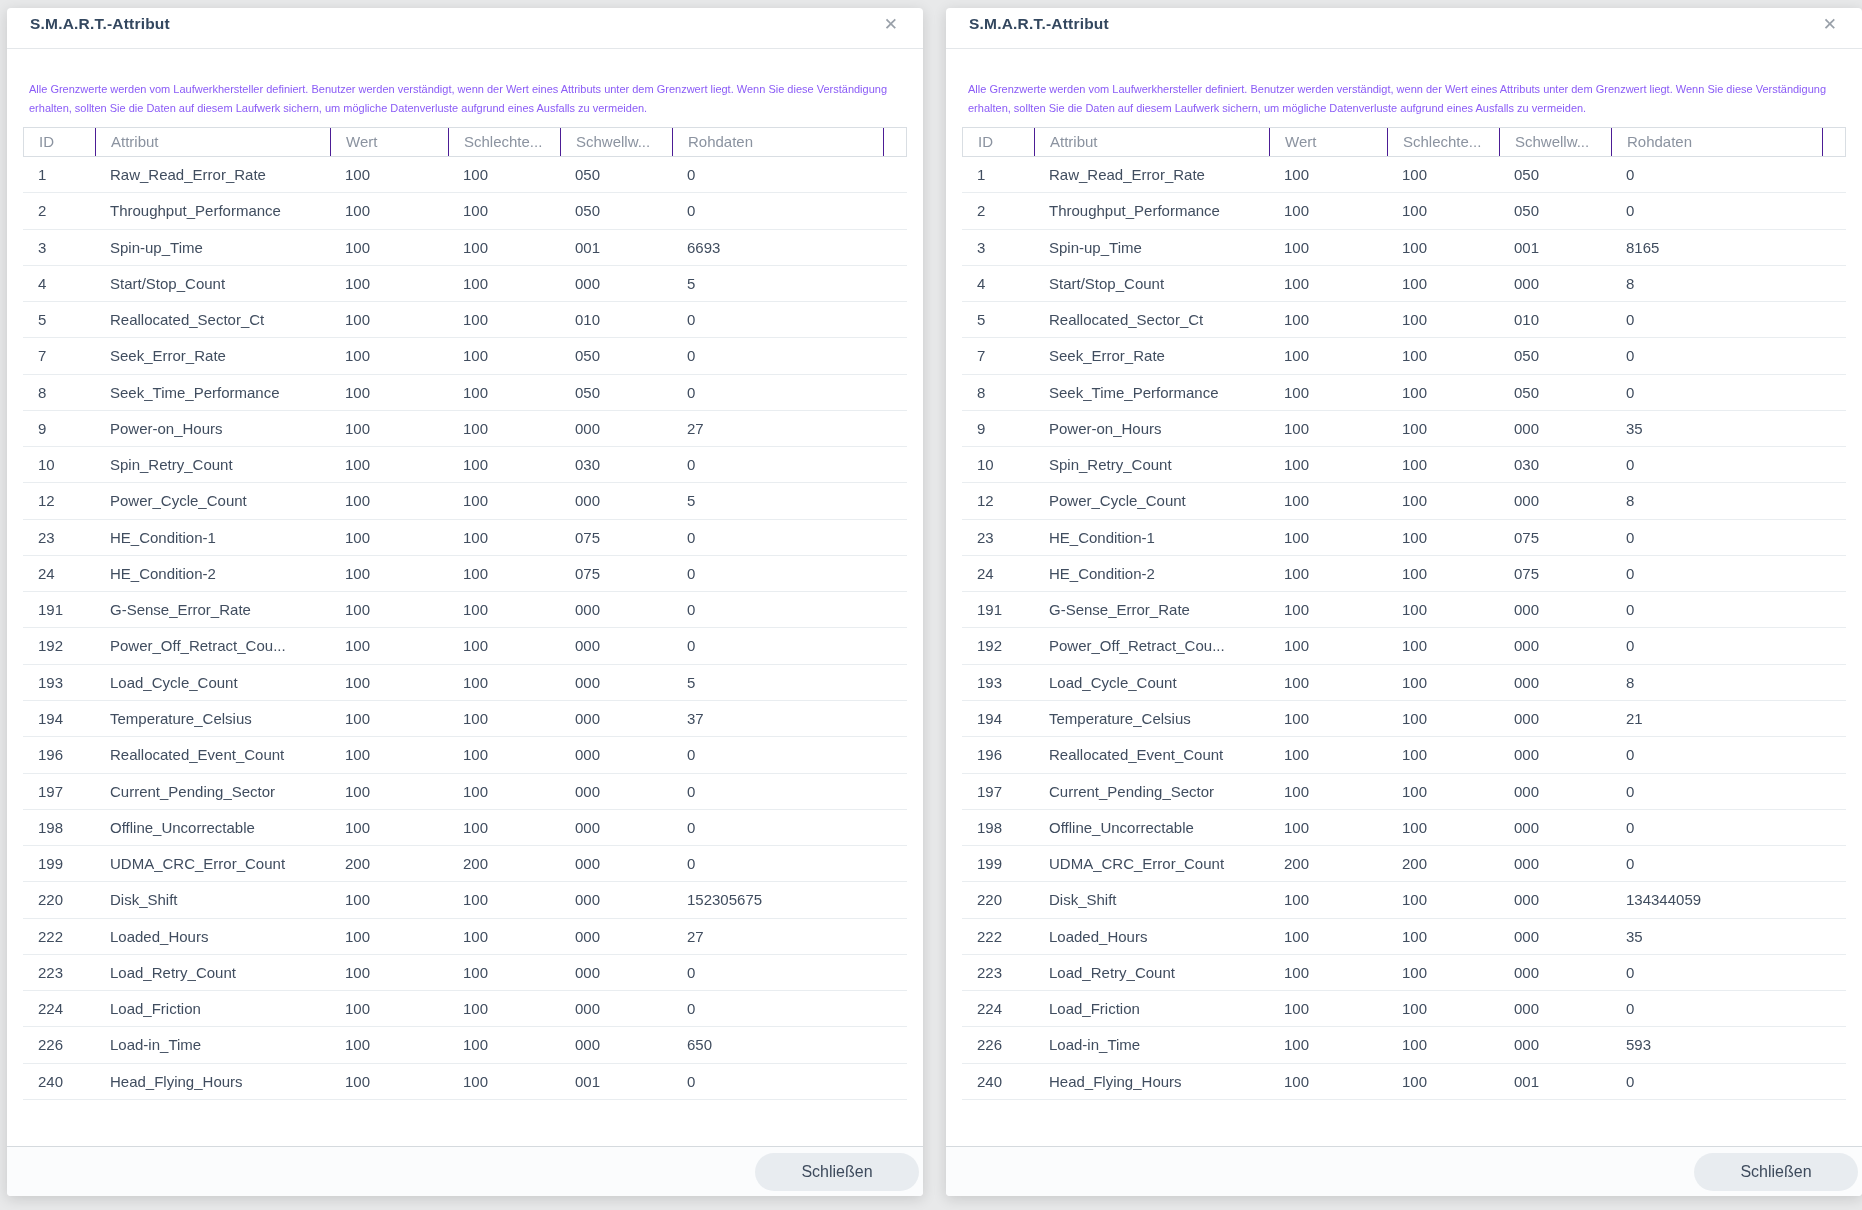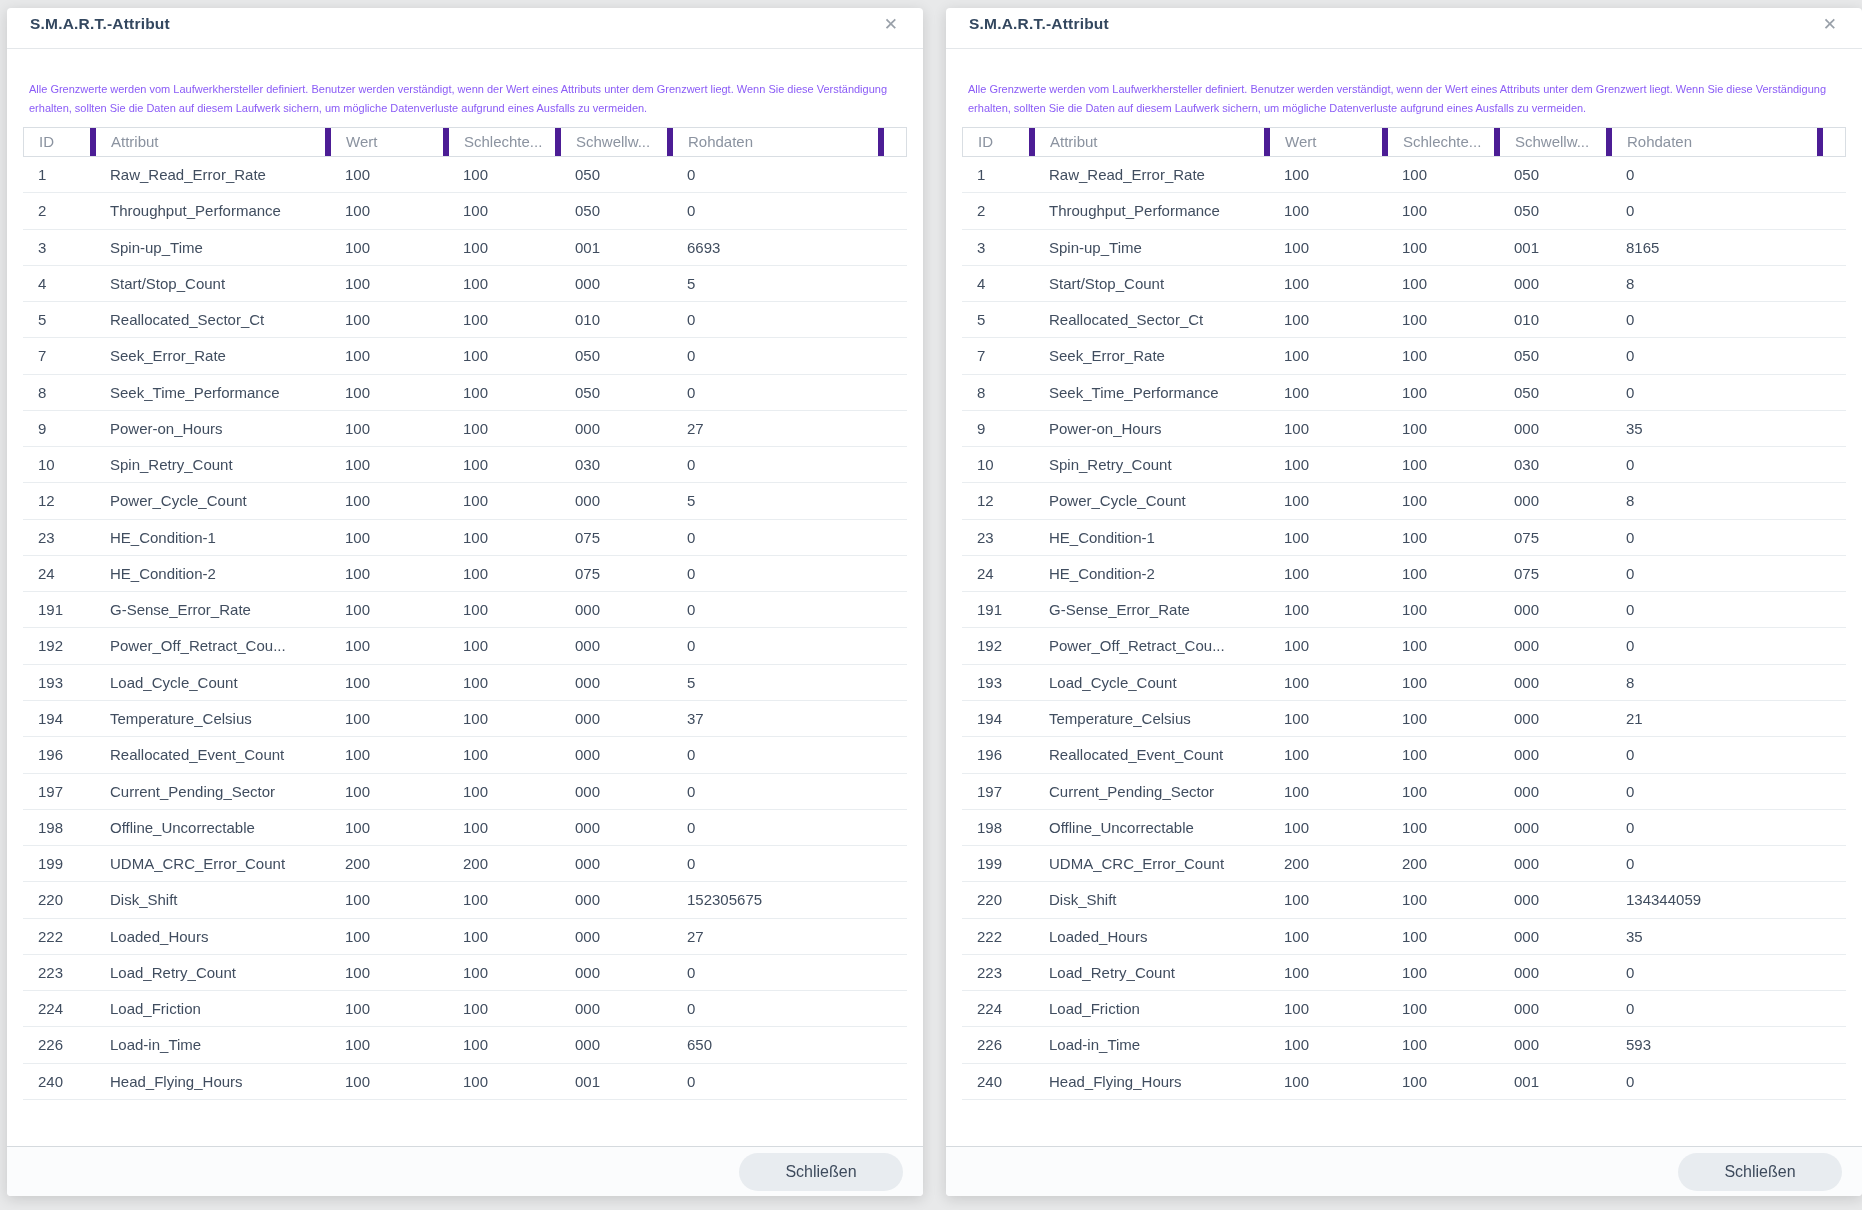--- a/index.html
+++ b/index.html
@@ -46,32 +46,32 @@
   .cell {
     padding-left:15px; white-space:nowrap; overflow:hidden;
     font-size:15px; color:#404d5f;
   }
   .thead {
     height:30px;
     border:1px solid #d9dee3;
   }
   .hcell {
     line-height:28px; color:#8b93a0;
-    border-right:6px solid #4c1d95;
+    border-right:1px solid #4c1d95;
   }
   .hcell.filler { border-right:none; }
   .tbody-row { height:36.27px; border-bottom:1px solid #e9edf0; cursor:default; }
   .tbody-row .cell { line-height:36.27px; }
 
   .footer {
     flex:0 0 50px; height:50px;
     border-top:1px solid #d5dade;
     background:#fbfcfd;
     display:flex; align-items:center; justify-content:flex-end;
-    padding-right:20px;
+    padding-right:4px;
   }
   .btn {
     height:38px; min-width:164px; padding:0 36px;
     border:none; border-radius:19px;
     background:#e8ecf0; color:#3d4a5c;
     font-family:inherit; font-size:16px;
     cursor:pointer;
   }
 </style>
 </head>

